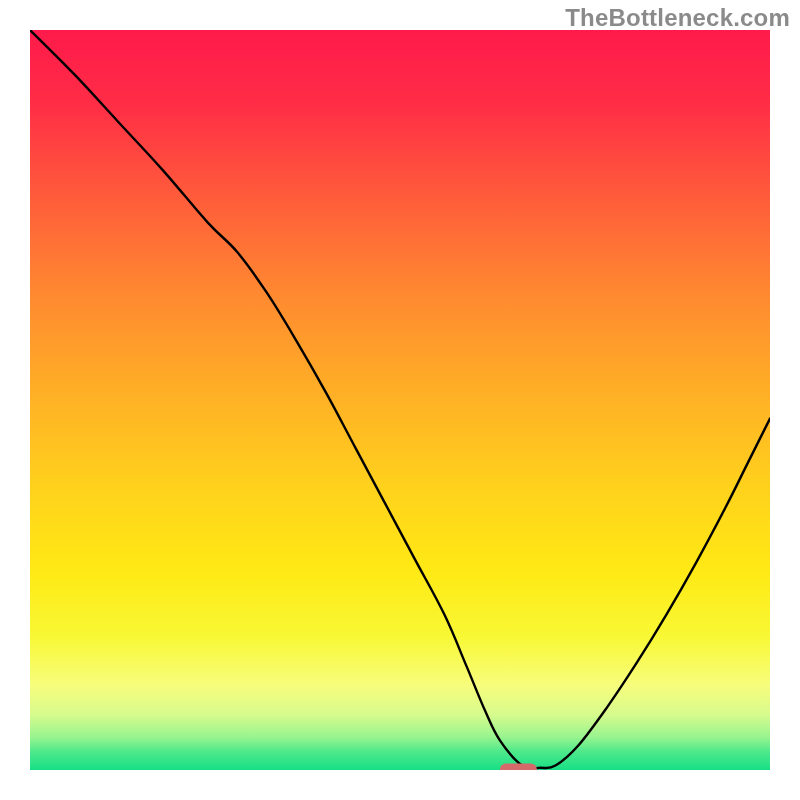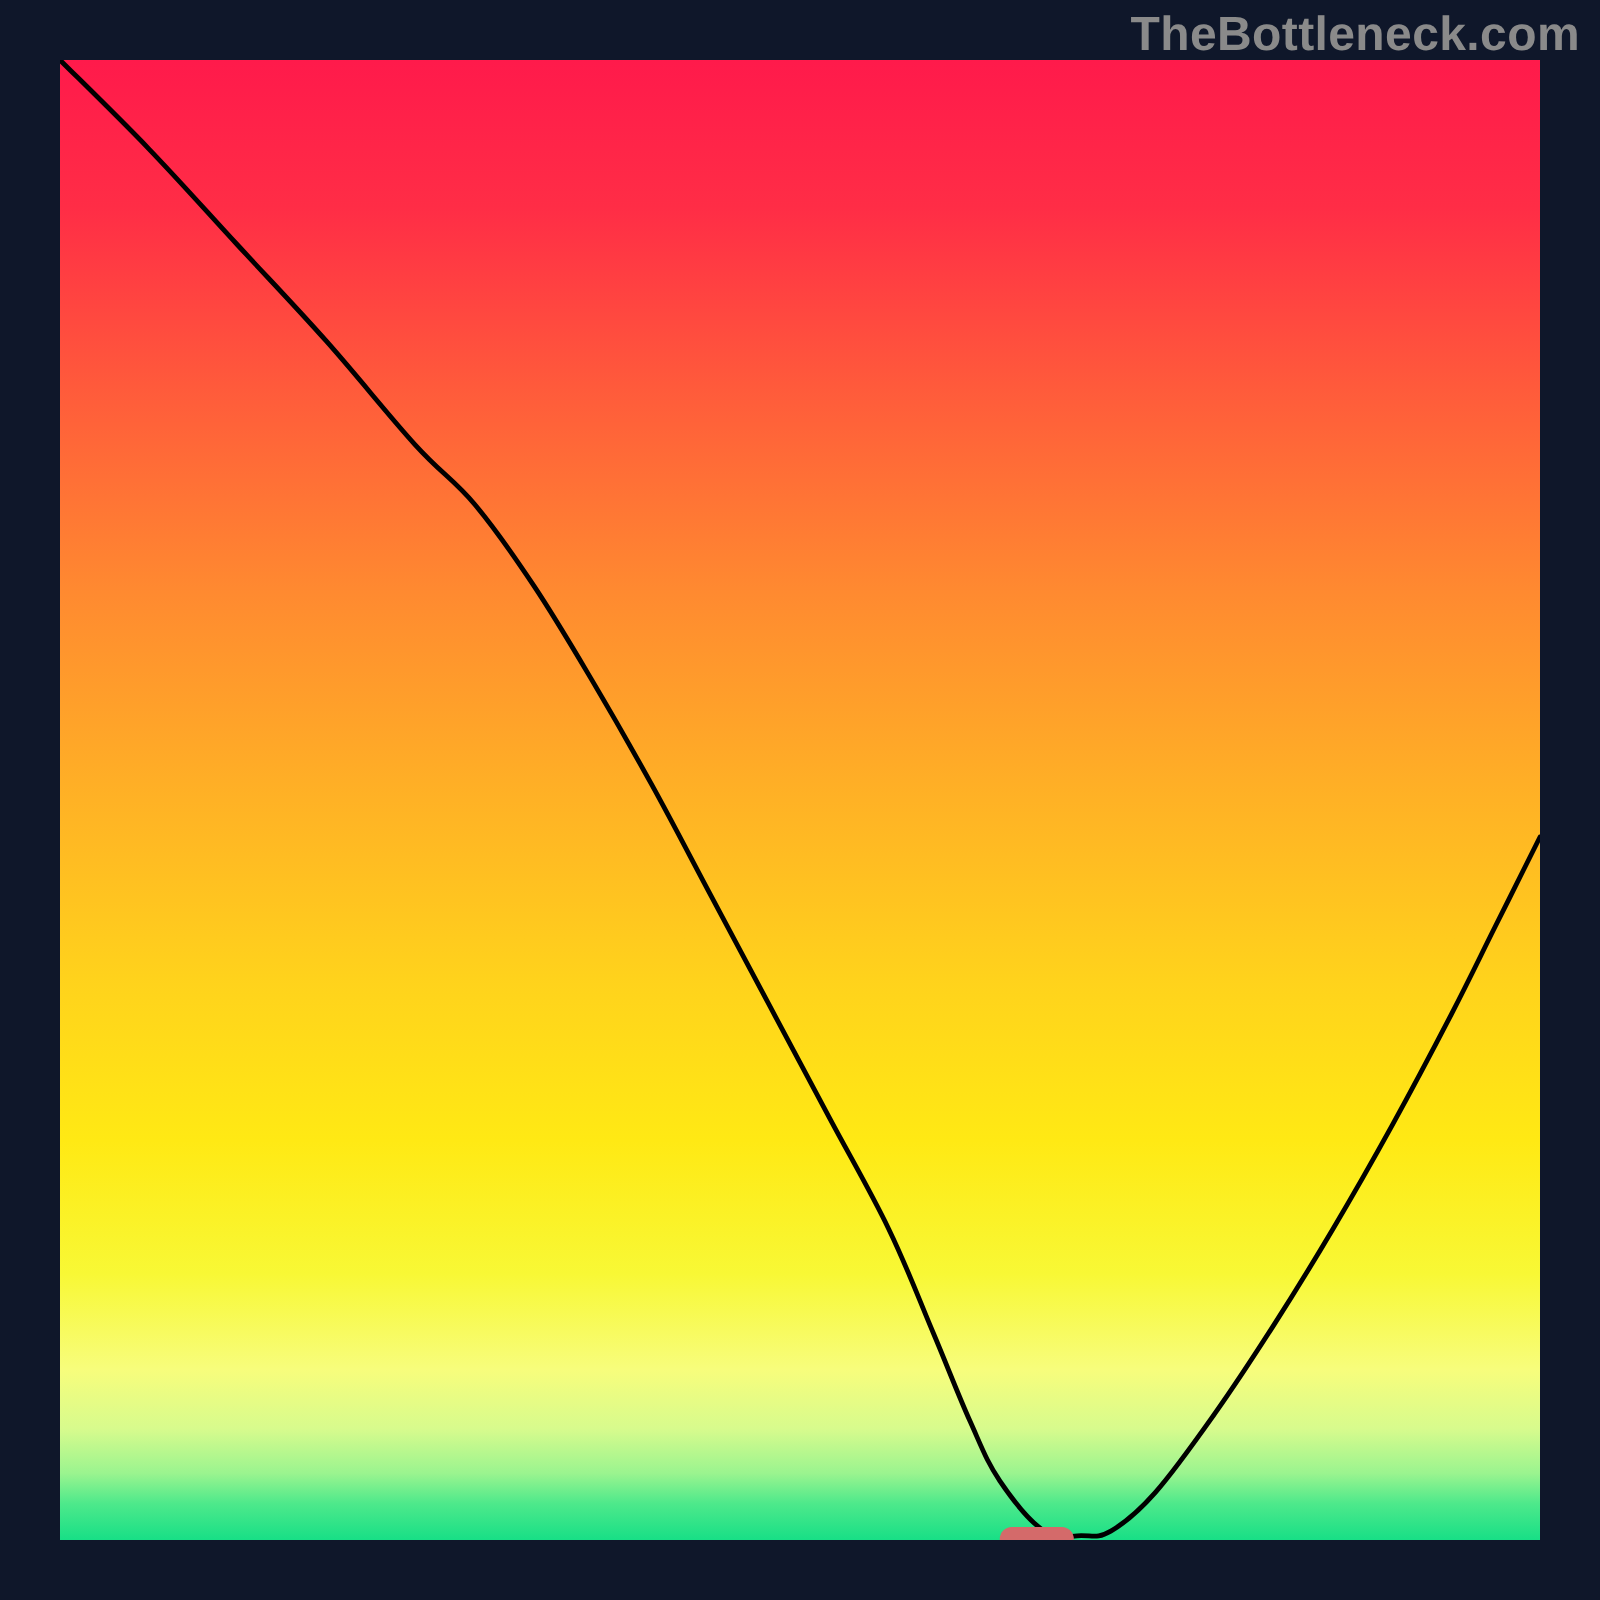--- a/index.html
+++ b/index.html
@@ -7,21 +7,21 @@
     padding: 0;
     width: 800px;
     height: 800px;
     background: #000;
     overflow: hidden;
   }
   .frame {
     position: relative;
     width: 800px;
     height: 800px;
-    background: #0f172a;
+    background: #ffffff;
   }
   .watermark {
     position: absolute;
     top: 4px;
     right: 10px;
     font-family: Arial, Helvetica, sans-serif;
     font-size: 24px;
     font-weight: 600;
     color: #8a8a8a;
     letter-spacing: 0.2px;

